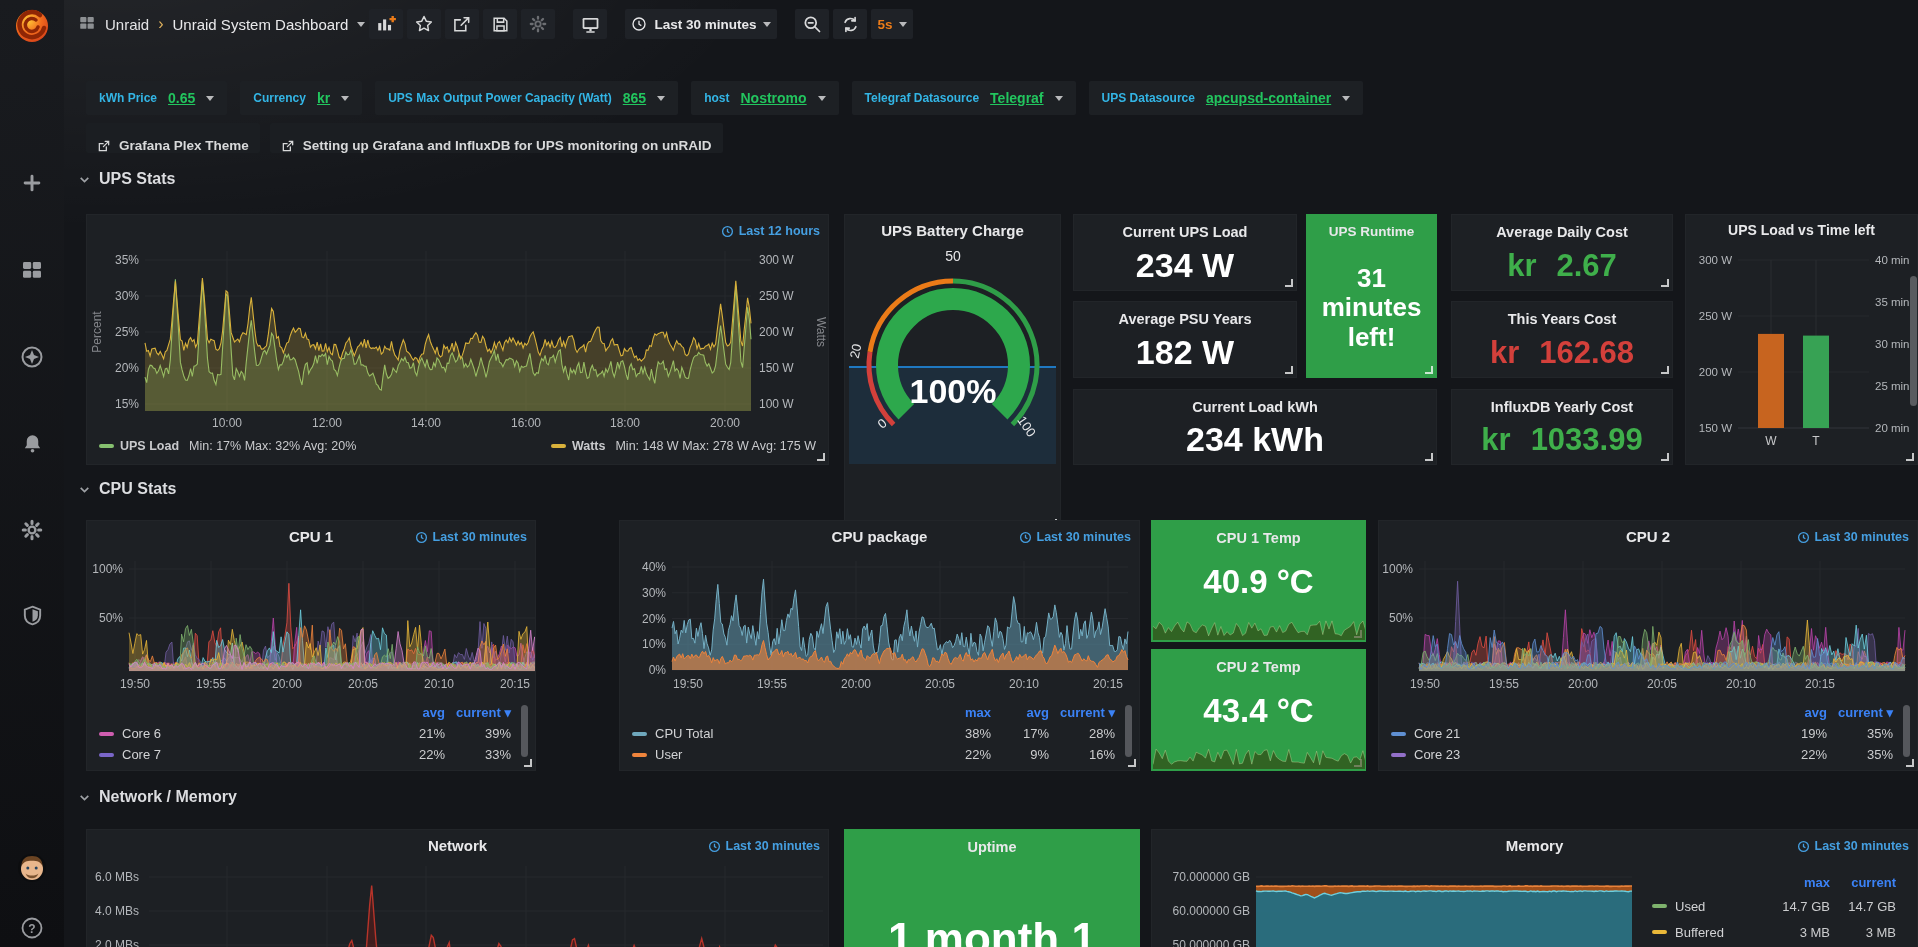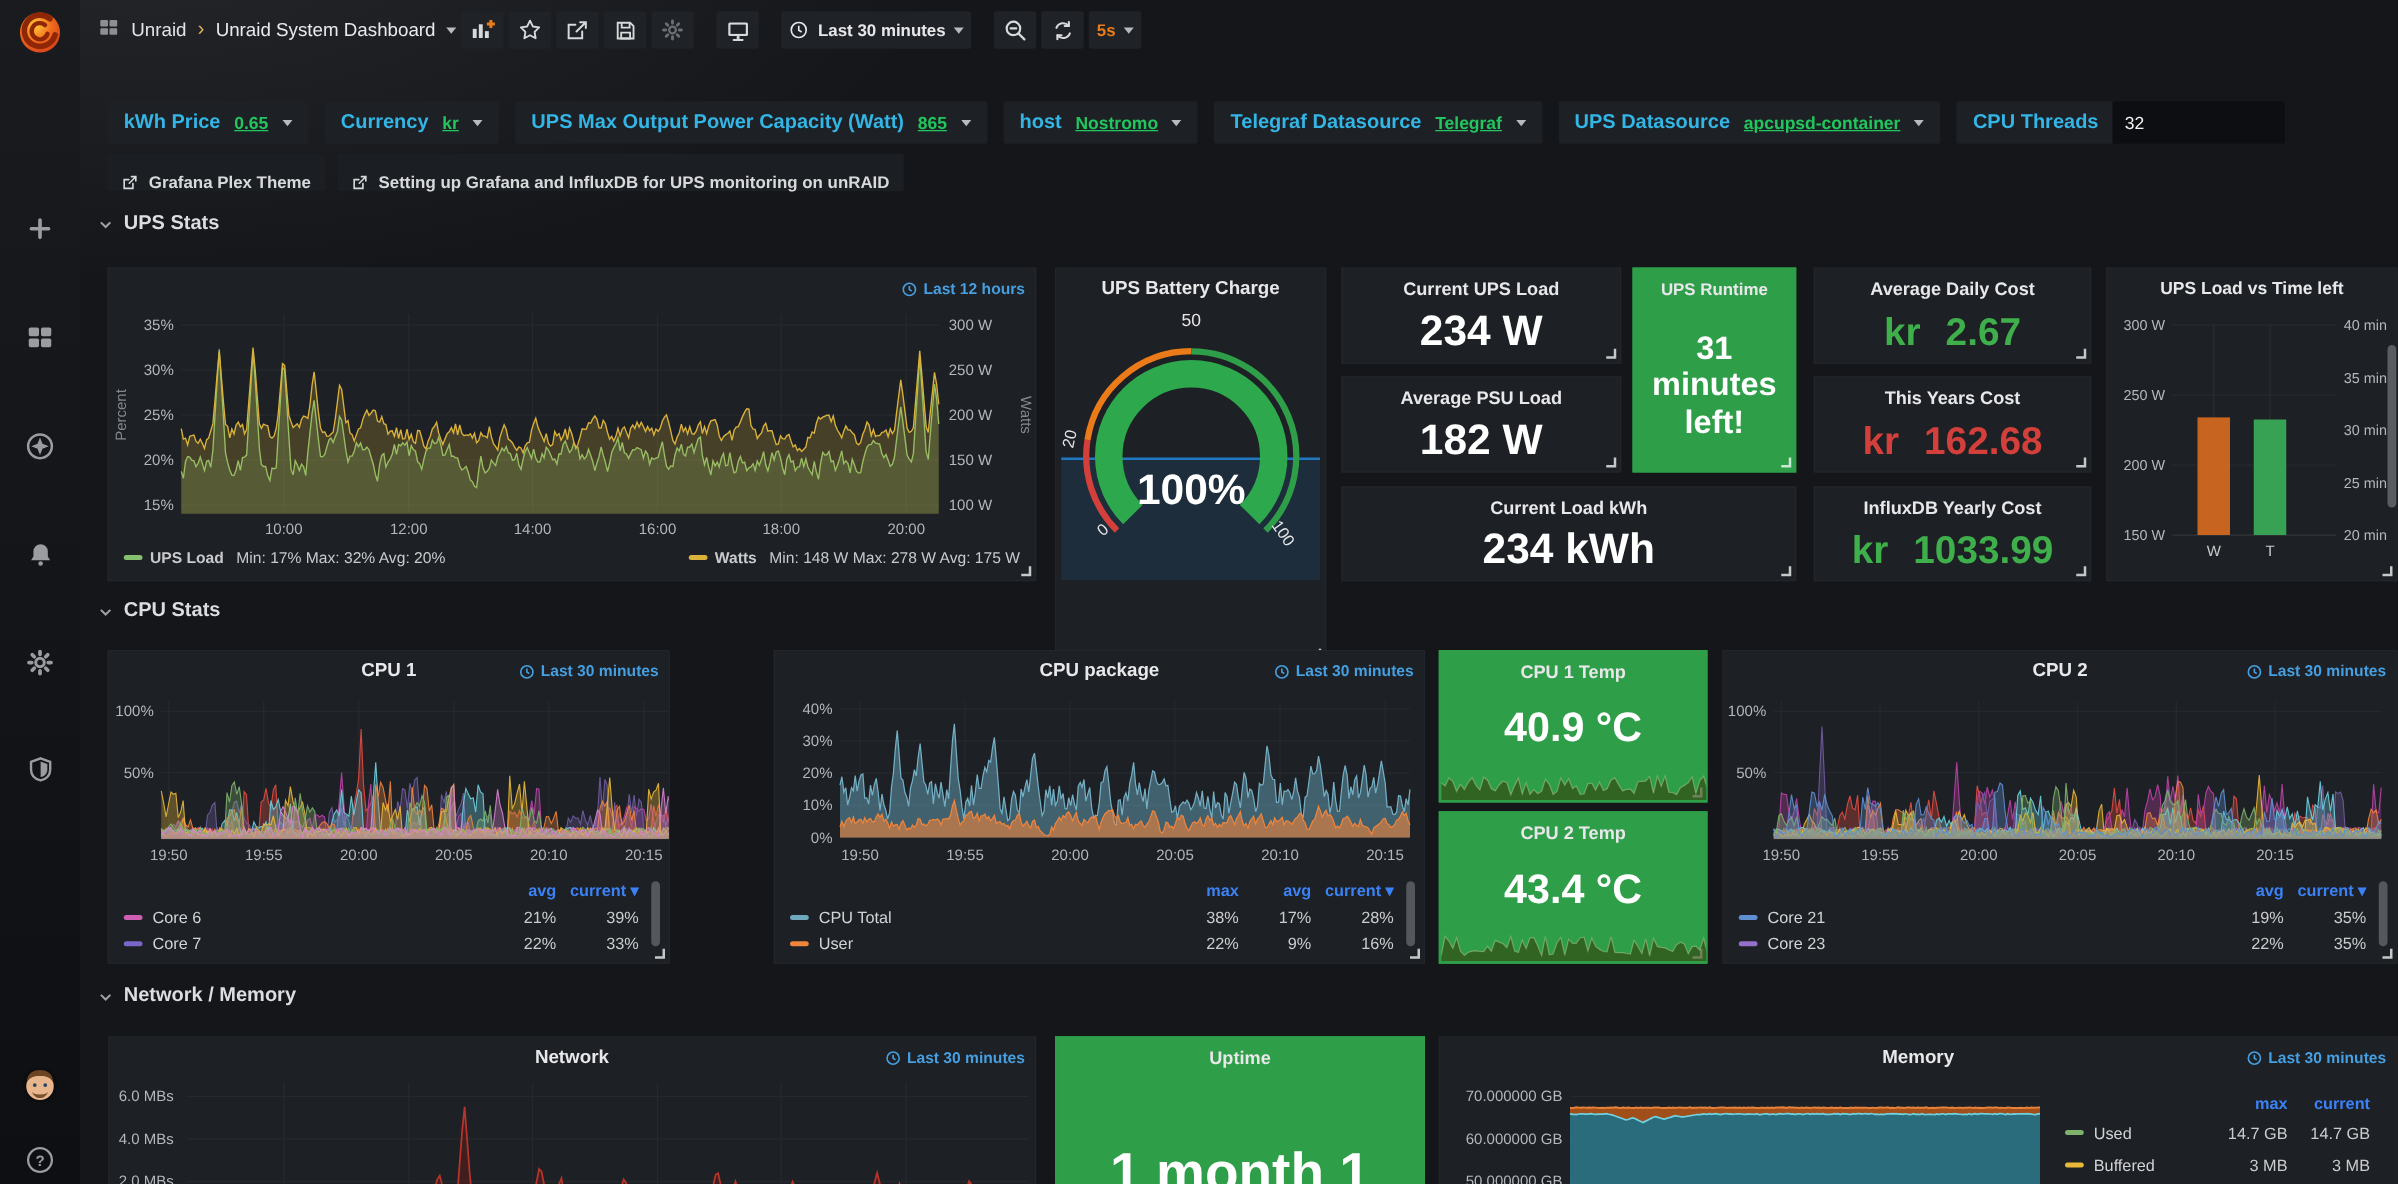--- a/index.html
+++ b/index.html
@@ -17,21 +17,21 @@
   .crumb .ttl{font-size:15px;color:#eaeaec;}
   .caret{width:0;height:0;border-left:4px solid transparent;border-right:4px solid transparent;border-top:5px solid #b9babc;display:inline-block;}
   .tools{display:flex;align-items:center;}
   .tbtn{min-width:34px;height:30px;background:#1f2227;border-radius:2px;display:flex;align-items:center;justify-content:center;margin-left:4px;cursor:pointer;padding:0 6px;box-sizing:border-box;}
   .tbtn.gap{margin-left:18px;}
   .timebox{display:flex;align-items:center;gap:7px;color:#e8e8ea;font-size:13.5px;font-weight:bold;}
   .orange{color:#eb7b18;font-weight:bold;font-size:13.5px;}
   
   .vars{position:absolute;left:86px;top:81px;display:flex;gap:13px;z-index:7;}
   .chip{display:flex;align-items:center;gap:11px;background:#1d2024;border-radius:2px;height:34px;padding:0 13px;cursor:pointer;}
-  .chip .vl{color:#33b5e5;font-weight:bold;font-size:16px;white-space:nowrap;}
+  .chip .vl{color:#33b5e5;font-weight:bold;font-size:12px;white-space:nowrap;}
   .chip .vv{color:#22c55e;font-weight:bold;font-size:14px;white-space:nowrap;text-decoration:underline;}
   .chip.inputchip{padding-right:0;}
   .chip .vinput{background:#0c0e11;height:34px;display:flex;align-items:center;width:128px;padding-left:10px;color:#f2f2f2;font-size:14px;border-radius:0 2px 2px 0;}
   .links{position:absolute;left:86px;top:123px;display:flex;gap:10px;z-index:7;}
   .linkchip{display:flex;align-items:flex-end;gap:8px;background:#1b1e22;height:30px;padding:0 11px;border-radius:2px;color:#d8d9da;font-size:13.5px;font-weight:bold;cursor:pointer;white-space:nowrap;}
   
   .sec-h{position:absolute;display:flex;align-items:center;gap:8px;color:#dcdde0;font-size:16px;font-weight:bold;cursor:pointer;z-index:6;}
   
   .panel{position:absolute;background:#1d2024;border:1px solid #222529;box-sizing:border-box;overflow:hidden;}
   .panel:after{content:"";position:absolute;right:3px;bottom:3px;width:6px;height:6px;border-right:2px solid rgba(255,255,255,.75);border-bottom:2px solid rgba(255,255,255,.75);}
@@ -245,24 +245,20 @@
       <div class="chip">
         <span class="vl">Telegraf Datasource</span>
         <span class="vv">Telegraf</span>
         <span class="caret"></span>
       </div>
       <div class="chip">
         <span class="vl">UPS Datasource</span>
         <span class="vv">apcupsd-container</span>
         <span class="caret"></span>
       </div>
-      <div class="chip inputchip">
-        <span class="vl">CPU Threads</span>
-        <span class="vinput">32</span>
-      </div>
     </div>
   <div class="links">
     <div class="linkchip">
       <svg width="14" height="14" viewBox="0 0 24 24" fill="none" stroke="#d8d9da" stroke-width="2.2" stroke-linecap="round">
           <path d="M14 4h6v6M19.5 4.5L11 13M16 13.5V20H4V8h6.5"></path>
         </svg>
       <span>Grafana Plex Theme</span>
     </div>
     <div class="linkchip">
       <svg width="14" height="14" viewBox="0 0 24 24" fill="none" stroke="#d8d9da" stroke-width="2.2" stroke-linecap="round">
@@ -363,21 +359,21 @@
         <text x="178" y="214" fill="#e6e6e8" font-size="13" text-anchor="middle" font-family="Liberation Sans, sans-serif" transform="rotate(55 178 214)">100</text>
         <text x="108" y="188" fill="#ffffff" font-size="34" text-anchor="middle" font-family="Liberation Sans, sans-serif" font-weight="bold">100%</text>
       </svg>
   </section>
 
   <section class="panel" style="left:1073px;top:214px;width:224px;height:77px">
     <h3 class="stat-title">Current UPS Load</h3>
     <div class="stat-value" style="top:31px;font-size:34px">234 W</div>
   </section>
   <section class="panel" style="left:1073px;top:301px;width:224px;height:77px">
-    <h3 class="stat-title">Average PSU Load</h3>
+    <h3 class="stat-title">Average PSU Years</h3>
     <div class="stat-value" style="top:31px;font-size:34px">182 W</div>
   </section>
   <section class="panel" style="left:1073px;top:389px;width:364px;height:76px">
     <h3 class="stat-title">Current Load kWh</h3>
     <div class="stat-value" style="top:30px;font-size:34px">234 kWh</div>
   </section>
 
   <section class="panel gpanel" style="left:1306px;top:214px;width:131px;height:164px">
     <h3 class="stat-title" style="font-size:13.5px">UPS Runtime</h3>
     <div class="rt-val">31 minutes left!</div>

